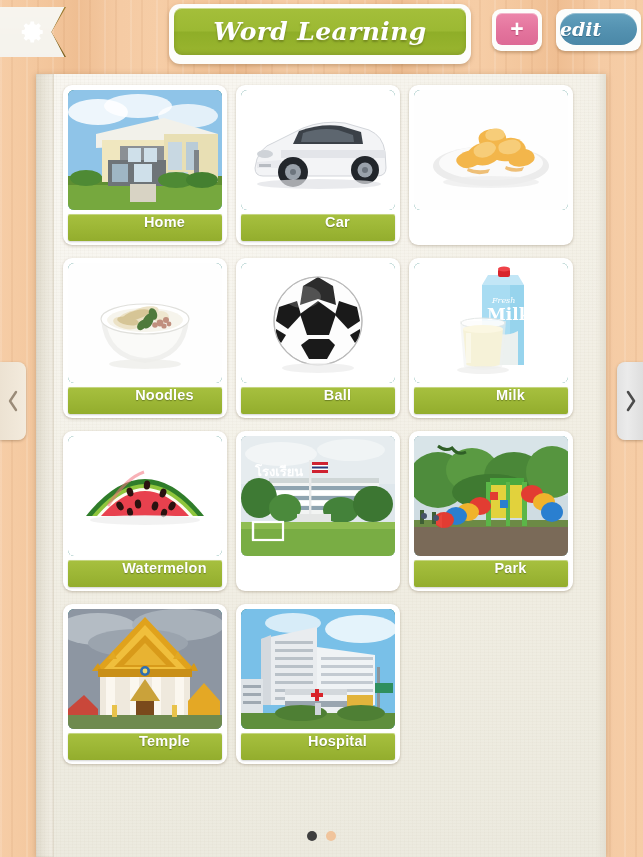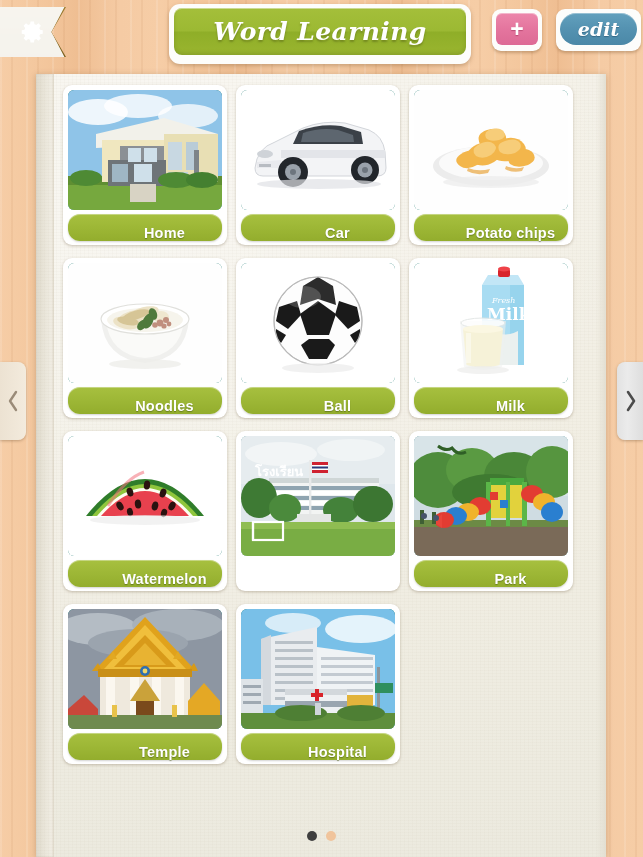--- a/index.html
+++ b/index.html
@@ -78,21 +78,21 @@
 
   .btn-edit {
     position:absolute; left:556px; top:9px; width:85px; height:42px;
     background:#fdfdfb; border-radius:9px;
     box-shadow:0 2px 3px rgba(120,80,40,.35);
   }
   .btn-edit-inner {
     position:absolute; inset:4px 4px 6px 4px; border-radius:16px;
     background:linear-gradient(180deg,#62a0bd 0%,#5492b1 50%,#4b88a7 100%);
     box-shadow:inset 0 1px 0 rgba(255,255,255,.35);
-    display:flex; align-items:center; justify-content:center;
+    display:flex; align-items:center; 
   }
   .edit-text {
     color:#fff; font-family:"DejaVu Serif", serif;
     font-style:italic; font-weight:bold; font-size:19px;
     text-shadow:0 1px 1px rgba(30,70,95,.5);
   }
 
   
   #panel {
     position:absolute; left:36px; top:74px; width:570px; height:783px;
@@ -133,24 +133,24 @@
     padding:5px 5px 0 5px;
   }
   .thumb {
     width:154px; height:120px; border-radius:6px; overflow:hidden;
     position:relative; background:#0f766e;
     box-shadow:inset 0 0 0 1px rgba(0,0,0,.05);
   }
   .thumb svg { display:block; width:154px; height:120px; }
   .label-bar {
     position:absolute; left:5px; right:5px; bottom:4px; height:27px;
-    border-radius:12px;
+    border-radius:2px;
     background:linear-gradient(180deg,#a7c03f 0%,#9db736 50%,#93ad2d 100%);
     box-shadow:inset 0 1px 0 rgba(255,255,255,.35), 0 1px 2px rgba(0,0,0,.18);
-    display:flex; align-items:flex-end; justify-content:center;padding-left:39px;
+    display:flex; align-items:flex-start; justify-content:center;padding-left:39px;
   }
   .label-text {
     color:#fff; font-size:14.5px; font-weight:bold;
     text-shadow:0 1px 1px rgba(70,85,20,.55); letter-spacing:.2px;
   }
 
   
   .nav-arrow {
     position:absolute; top:362px; width:26px; height:78px; z-index:7;
     display:flex; align-items:center; justify-content:center;
@@ -286,23 +286,20 @@
             <path d="M62 66 q-6-6 2-11 q10-6 16-1 q5 5 -3 11 q-8 5 -15 1z"></path>
             <path d="M86 62 q-5-8 5-11 q11-4 15 2 q3 6 -5 10 q-10 3 -15 -1z"></path>
             <path d="M72 48 q-3-7 6-9 q9-2 12 3 q3 6 -5 8 q-9 2 -13 -2z"></path>
           </g>
           <g fill="#e8a032" opacity=".65">
             <path d="M54 78 q10 4 22 1 l-2 4 q-12 3 -21 -2z"></path>
             <path d="M92 76 q9 4 18 1 l-2 4 q-10 2 -17 -2z"></path>
           </g>
           <ellipse cx="77" cy="92" rx="48" ry="6" fill="#eeeeee" opacity=".8"></ellipse>
         </svg>
-      </div>
-      <div class="label-bar">
-        <span class="label-text">Potato chips</span>
       </div>
     </div>
 
     <div class="card">
       <div class="thumb">
         <svg viewBox="0 0 154 120">
           <rect width="154" height="120" fill="#fefefe"></rect>
           <path d="M33 56 Q36 96 77 100 Q118 96 121 56 Z" fill="#f0f0ee"></path>
           <path d="M38 58 Q42 92 77 95 Q112 92 116 58 Z" fill="#fafaf8"></path>
           <ellipse cx="77" cy="56" rx="44" ry="15" fill="#ffffff" stroke="#e0e0dc" stroke-width="1.2"></ellipse>

